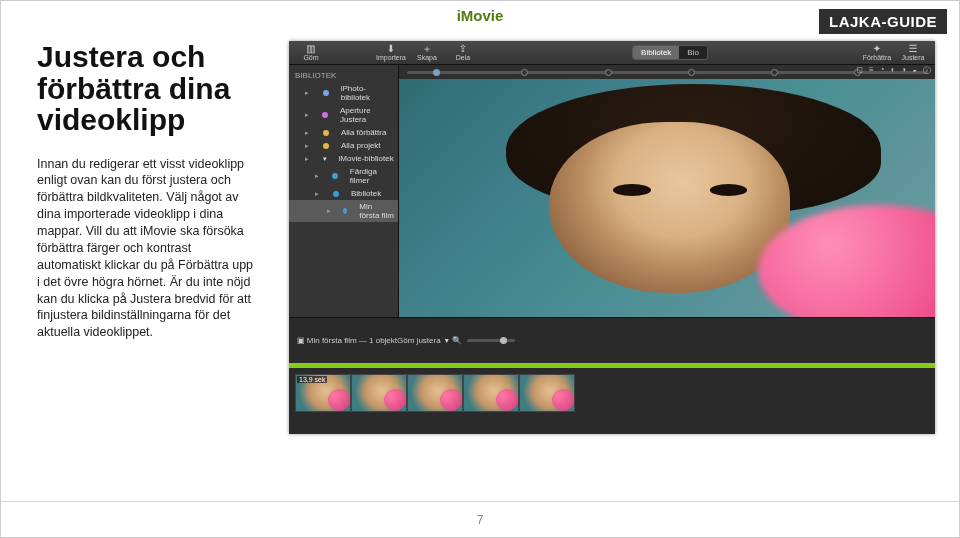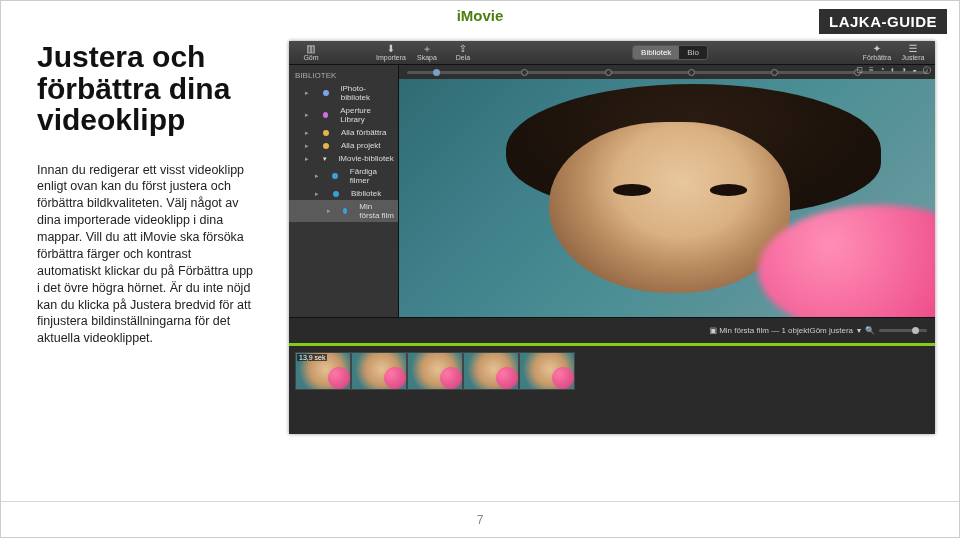--- a/index.html
+++ b/index.html
@@ -20,21 +20,21 @@
   .app-title {
     position: absolute; top: 6px; left: 50%; transform: translateX(-50%);
     color: #4d7c0f; font-weight: 600; font-size: 15px;
   }
 
   .left-col {
     position: absolute; left: 36px; top: 40px; width: 220px;
   }
   .left-col h1 {
     font-size: 30px; line-height: 1.05; font-weight: 800;
-    color: #111; margin-bottom: 26px;
+    color: #111; margin-bottom: 20px;
   }
   .left-col p {
     font-size: 12.5px; line-height: 1.35; color: #222;
   }
 
   .imovie {
     position: absolute; left: 288px; top: 40px;
     width: 646px; height: 393px;
     background: #2c2c2c; color: #c7c7c7;
     font-size: 9px;
@@ -97,22 +97,22 @@
   .eye.l{ left:40%; top:44%; } .eye.r{ left:58%; top:44%; }
   .blob { position:absolute; right:-12%; bottom:-8%; width:45%; height:55%;
     background: radial-gradient(circle at 30% 30%, #ff8fb6 0%, #f0548f 60%, #c93072 100%);
     border-radius:50%; filter: blur(3px);}
   .ctrl-row { position:absolute; top:0; right:4px; display:flex; gap:6px; font-size:8px; color:#bbb;}
   .ctrl-row span{cursor:pointer;}
 
   .im-strip {
     height: 117px; background:#2a2a2a; border-top:1px solid #111;
   }
-  .strip-head { display:flex; justify-content:flex-end; align-items:center;
-    padding:8px 8px; font-size:8px; color:#ccc; border-bottom:3px solid #84cc16;}
+  .strip-head { display:flex; justify-content:flex-start; align-items:center;
+    padding:18px 8px; font-size:8px; color:#ccc; border-bottom:5px solid #84cc16;}
   .thumbs { display:flex; gap:0; padding:6px; }
   .thumb { width:56px; height:38px; position:relative;
     background: radial-gradient(circle at 55% 45%, #e5c092 0%, #c69868 45%, #3f7d82 75%);
     border:1px solid #444; }
   .thumb .fx { position:absolute; right:0; bottom:0; width:22px; height:22px;
     background: radial-gradient(circle at 30% 30%, #ff78a7, #d13c7a);
     border-radius:50%; }
   .thumb .tag{position:absolute; left:1px; top:1px; background:#111a; color:#fff;
     font-size:7px; padding:0 2px;}
   .slider { display:flex; align-items:center; gap:4px; }
@@ -179,21 +179,21 @@
 
   <div class="im-body">
     <div class="im-side">
       <div class="side-head">BIBLIOTEK</div>
       <div class="lib">
         <span class="dot" style="background:#7aa6e6"></span>
         <span>iPhoto-bibliotek</span>
       </div>
       <div class="lib">
         <span class="dot" style="background:#cf6ee2"></span>
-        <span>Aperture Library</span>
+        <span>Aperture Justera</span>
       </div>
       <div class="lib">
         <span class="dot" style="background:#e6b54a"></span>
         <span>Alla förbättra</span>
       </div>
       <div class="lib">
         <span class="dot" style="background:#e6b54a"></span>
         <span>Alla projekt</span>
       </div>
       <div class="lib">

